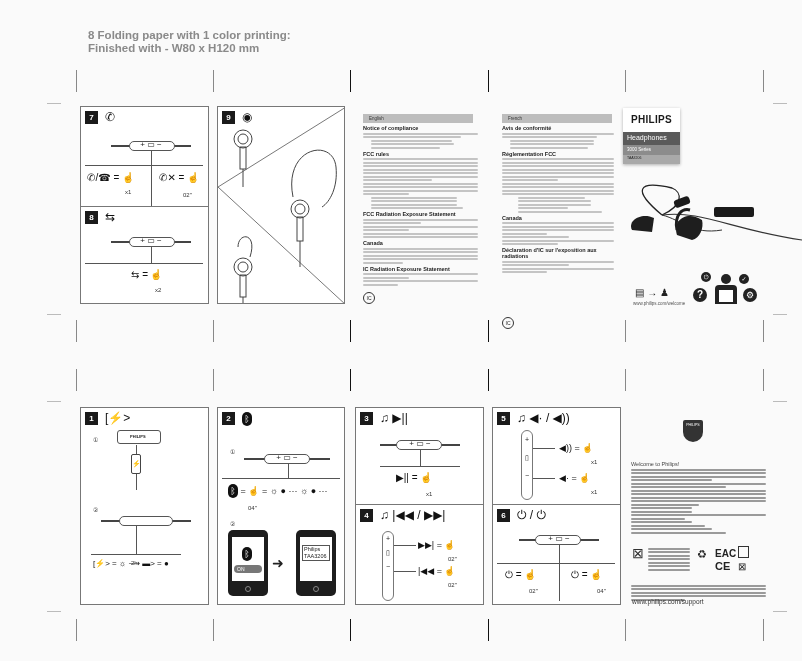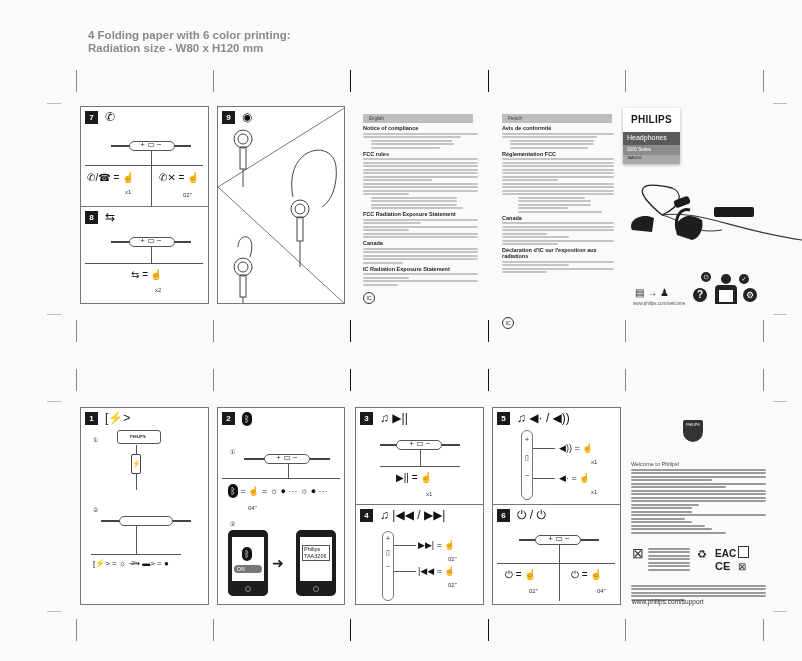--- a/index.html
+++ b/index.html
@@ -36,22 +36,22 @@
   .phone .scr { position: absolute; left: 4px; top: 7px; width: 32px; height: 44px; background: #fff; }
   .phone .home { position: absolute; left: 17px; bottom: 4px; width: 6px; height: 6px; border: 1px solid #888; border-radius: 50%; }
   .bt { display: inline-block; width: 10px; height: 14px; border-radius: 5px; background: #111; color: #fff; font-size: 9px; text-align: center; line-height: 14px; }
 </style>
 </head>
 <body>
 
 <div class="sheet">
 
   <div class="header">
-    <div>4 Folding paper with 6 color printing:</div>
-    <div>Radiation size - W80 x H120 mm</div>
+    <div>8 Folding paper with 1 color printing:</div>
+    <div>Finished with - W80 x H120 mm</div>
   </div>
 
   <div class="crop" style="left:76px;top:70px;width:1px;height:22px;"></div>
   <div class="crop" style="left:213px;top:70px;width:1px;height:22px;"></div>
   <div class="crop dark" style="left:350px;top:70px;width:1px;height:22px;"></div>
   <div class="crop dark" style="left:488px;top:70px;width:1px;height:22px;"></div>
   <div class="crop" style="left:625px;top:70px;width:1px;height:22px;"></div>
   <div class="crop" style="left:763px;top:70px;width:1px;height:22px;"></div>
 
   <div class="crop" style="left:76px;top:320px;width:1px;height:22px;"></div>

